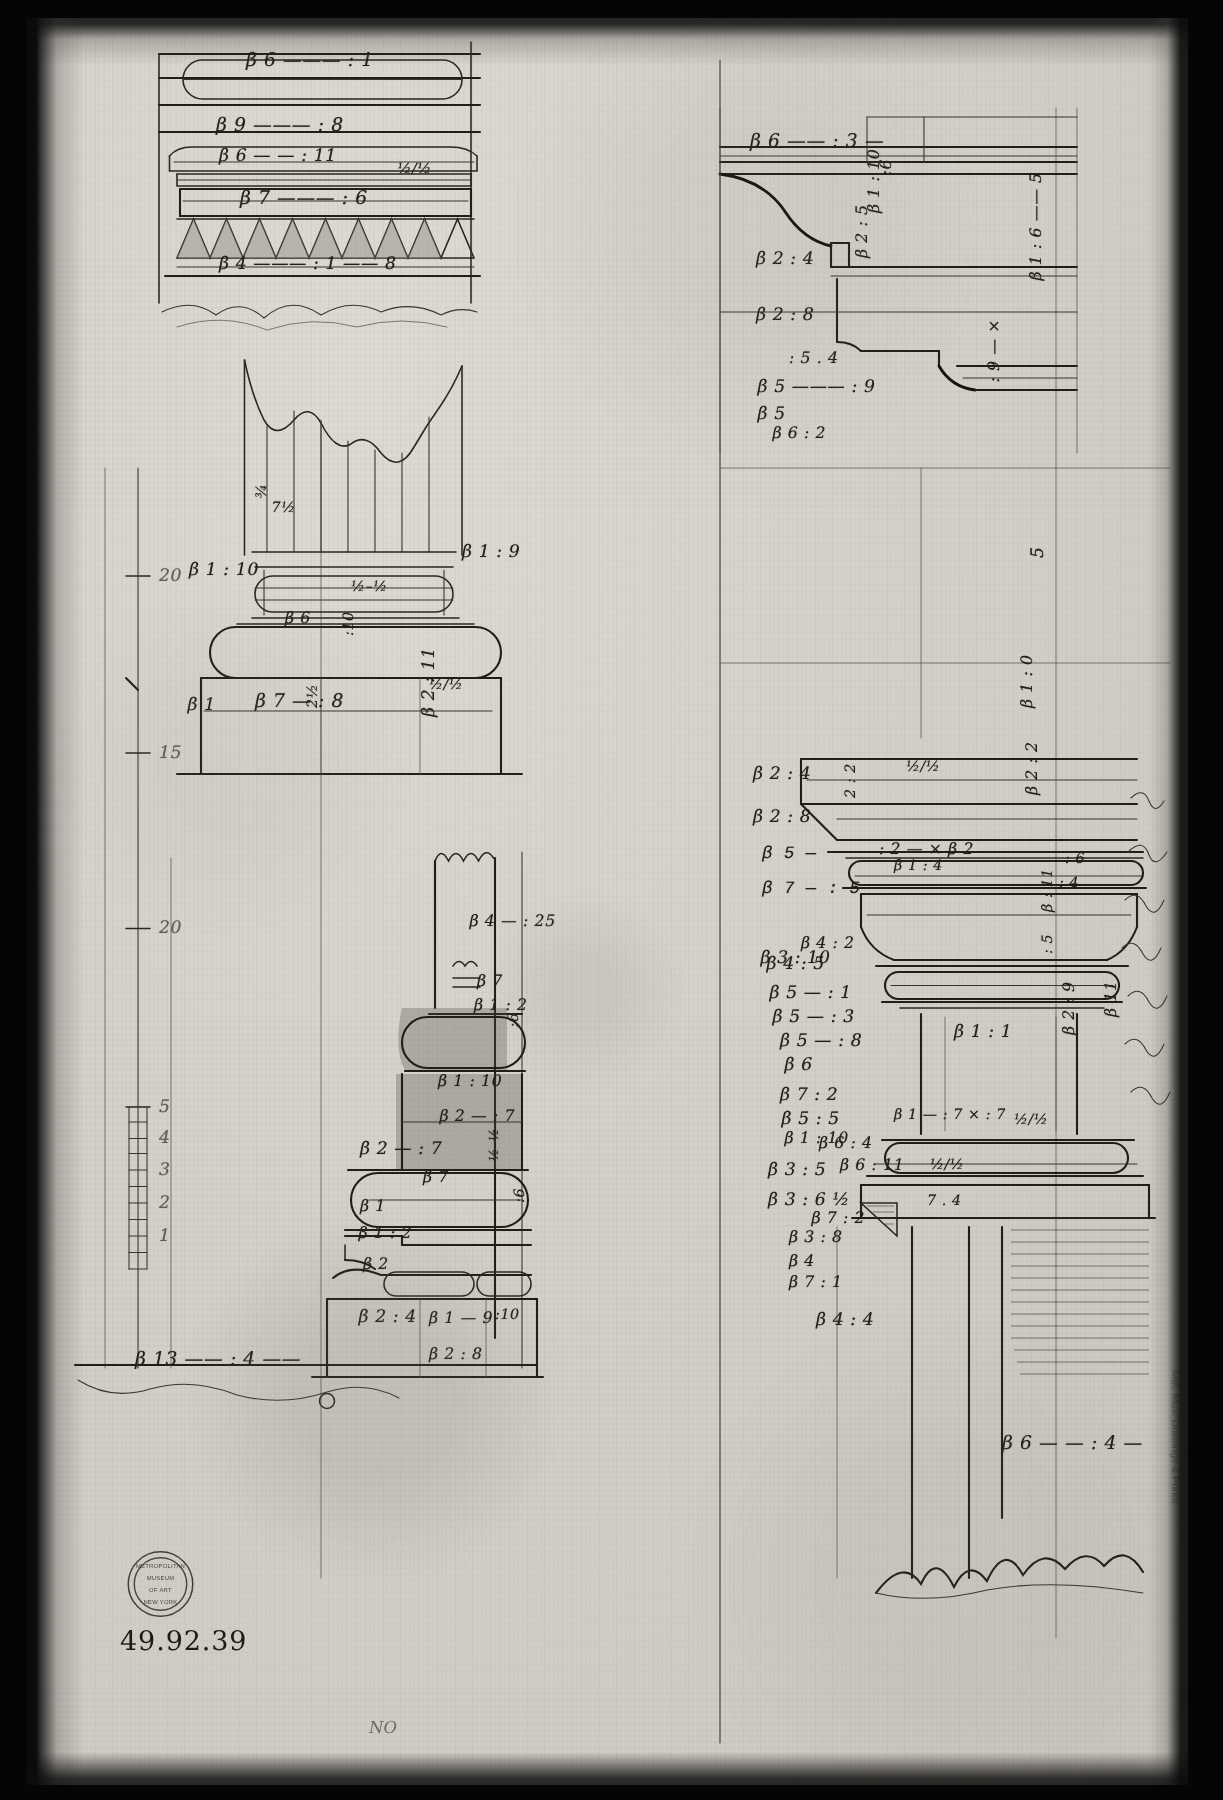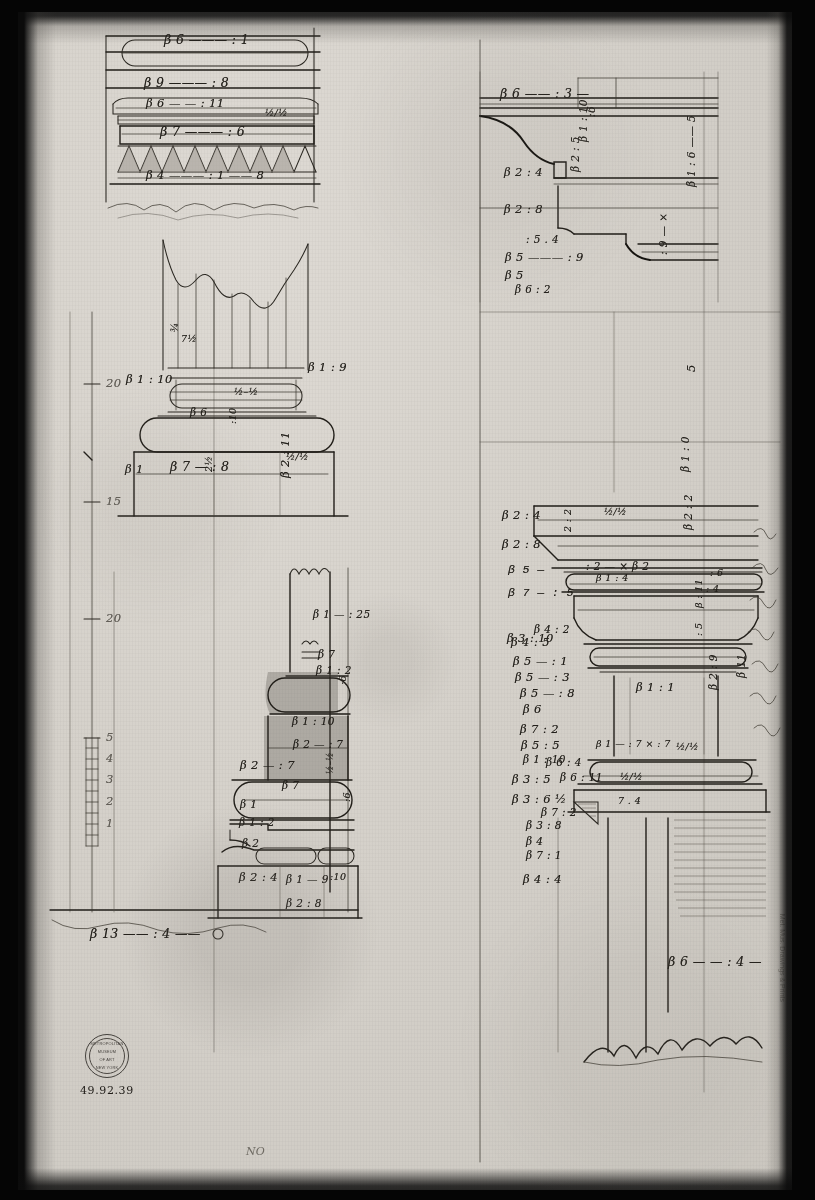--- a/index.html
+++ b/index.html
@@ -62,21 +62,21 @@
   .rot90{transform:rotate(-90deg);transform-origin:0 0;}
   .rot-90{transform:rotate(90deg);transform-origin:0 0;}
 
   
   #stamp{position:absolute;left:67px;top:1022px;width:42px;height:42px;border-radius:50%;
      border:1.6px solid #2b2824;opacity:.85;}
   #stamp .inner{position:absolute;inset:3px;border-radius:50%;border:1px solid #35312c;}
   #stamp .t{position:absolute;width:100%;text-align:center;font-size:3.9px;
      font-family:"Liberation Sans",sans-serif;color:#2b2824;letter-spacing:.2px;}
   #accno{position:absolute;left:62px;top:1072px;font-family:"DejaVu Serif",serif;
-     font-size:11px;color:#1e1b17;letter-spacing:.6px;}
+     font-size:18px;color:#1e1b17;letter-spacing:.6px;}
   #noMark{position:absolute;left:228px;top:1133px;font-family:"DejaVu Serif",serif;
      font-size:11px;font-style:italic;color:#4d4941;opacity:.75;}
   #rightEdgeTxt{position:absolute;right:6px;top:990px;font-size:7px;color:#57534c;
      font-family:"Liberation Sans",sans-serif;opacity:.6;
      transform:rotate(90deg);transform-origin:100% 0;white-space:nowrap;}
 </style>
 </head>
 <body>
 
 <div id="stage">
@@ -365,38 +365,38 @@
         <div class="hw s11" style="left: 108px; top: 362px;">β 1 : 10</div>
         <div class="hw s11" style="left: 290px; top: 350px;">β 1 : 9</div>
         <div class="hw s9" style="left: 216px; top: 375px;">½–½</div>
         <div class="hw s10" style="left: 172px; top: 395px;">β 6</div>
         <div class="hw s9 rot90" style="left: 210px; top: 412px; transform: rotate(-90deg);">:10</div>
         <div class="hw s11" style="left: 107px; top: 452px;">β 1</div>
         <div class="hw s12" style="left: 152px; top: 449px;">β 7  — : 8</div>
         <div class="hw s9 rot-90" style="left: 186px; top: 460px; transform: rotate(-90deg);">2½</div>
         <div class="hw s9" style="left: 268px; top: 440px;">½/½</div>
         <div class="hw s11 rot-90" style="left: 262px; top: 466px; transform: rotate(-90deg);">β 2 : 11</div>
-        <div class="hw s10" style="left: 295px; top: 597px;">β 1 — : 25</div>
+        <div class="hw s10" style="left: 295px; top: 597px;">β 4 — : 25</div>
         <div class="hw s10" style="left: 300px; top: 637px;">β 7</div>
         <div class="hw s10" style="left: 298px; top: 653px;">β 1 : 2</div>
         <div class="hw s9 rot-90" style="left: 320px; top: 673px; transform: rotate(-90deg);">:6</div>
         <div class="hw s10" style="left: 274px; top: 704px;">β 1 : 10</div>
         <div class="hw s10" style="left: 275px; top: 727px;">β 2 — : 7</div>
         <div class="hw s11" style="left: 222px; top: 748px;">β 2 — : 7</div>
         <div class="hw s10" style="left: 264px; top: 768px;">β 7</div>
         <div class="hw s8 rot-90" style="left: 308px; top: 762px; transform: rotate(-90deg);">½–½</div>
         <div class="hw s10" style="left: 222px; top: 787px;">β 1</div>
         <div class="hw s10" style="left: 221px; top: 805px;">β 1 : 2</div>
         <div class="hw s10" style="left: 224px; top: 826px;">β 2</div>
         <div class="hw s9 rot-90" style="left: 324px; top: 790px; transform: rotate(-90deg);">:6</div>
         <div class="hw s11" style="left: 221px; top: 860px;">β 2 : 4</div>
         <div class="hw s10" style="left: 268px; top: 862px;">β 1 — 9</div>
         <div class="hw s9" style="left: 312px; top: 860px;">:10</div>
         <div class="hw s10" style="left: 268px; top: 886px;">β 2 : 8</div>
-        <div class="hw s12" style="left: 72px; top: 888px; margin-top: 28px;">β 13  —— : 4  ——</div>
+        <div class="hw s12" style="left: 72px; top: 888px;">β 13  —— : 4  ——</div>
         <div class="hw s12" style="left: 482px; top: 76px;">β 6  ——  : 3  —</div>
         <div class="hw s10 rot-90" style="left: 568px; top: 105px; transform: rotate(-90deg);">:6</div>
         <div class="hw s10 rot-90" style="left: 560px; top: 130px; transform: rotate(-90deg);">β 1 : 10</div>
         <div class="hw s11" style="left: 486px; top: 155px;">β 2 : 4</div>
         <div class="hw s10 rot-90" style="left: 552px; top: 160px; transform: rotate(-90deg);">β 2 : 5</div>
         <div class="hw s11" style="left: 486px; top: 192px;">β 2 : 8</div>
         <div class="hw s10 rot-90" style="left: 668px; top: 175px; transform: rotate(-90deg);">β 1 : 6 —— 5</div>
         <div class="hw s10" style="left: 508px; top: 222px;">: 5 . 4</div>
         <div class="hw s11" style="left: 487px; top: 240px;">β 5  ——— : 9</div>
         <div class="hw s10 rot-90" style="left: 640px; top: 243px; transform: rotate(-90deg);">: 9 — ×</div>
@@ -435,21 +435,21 @@
         <div class="hw s9" style="left: 658px; top: 730px;">½/½</div>
         <div class="hw s11" style="left: 494px; top: 762px;">β 3 : 5</div>
         <div class="hw s10" style="left: 542px; top: 760px;">β 6 : 11</div>
         <div class="hw s9" style="left: 602px; top: 760px;">½/½</div>
         <div class="hw s11" style="left: 494px; top: 782px;">β 3  : 6 ½</div>
         <div class="hw s10" style="left: 523px; top: 795px;">β 7 : 2</div>
         <div class="hw s9" style="left: 600px; top: 784px;">7 . 4</div>
         <div class="hw s10" style="left: 508px; top: 808px;">β 3 : 8</div>
         <div class="hw s10" style="left: 508px; top: 824px;">β 4</div>
         <div class="hw s10" style="left: 508px; top: 838px;">β 7 : 1</div>
-        <div class="hw s11" style="left: 505px; top: 862px;">β 4 : 4</div>
+        <div class="hw s11" style="left: 526px; top: 862px;">β 4 : 4</div>
         <div class="hw s12" style="left: 650px; top: 944px;">β  6 — —  : 4  —</div>
       </div>
 
     <div id="scalenums">
         <div class="hw s11 pale" style="left: 88px; top: 366px;">20</div>
         <div class="hw s11 pale" style="left: 88px; top: 484px;">15</div>
         <div class="hw s11 pale" style="left: 88px; top: 601px;">20</div>
         <div class="hw s11 pale" style="left: 88px; top: 720px;">5</div>
         <div class="hw s11 pale" style="left: 88px; top: 741px;">4</div>
         <div class="hw s11 pale" style="left: 88px; top: 762px;">3</div>

